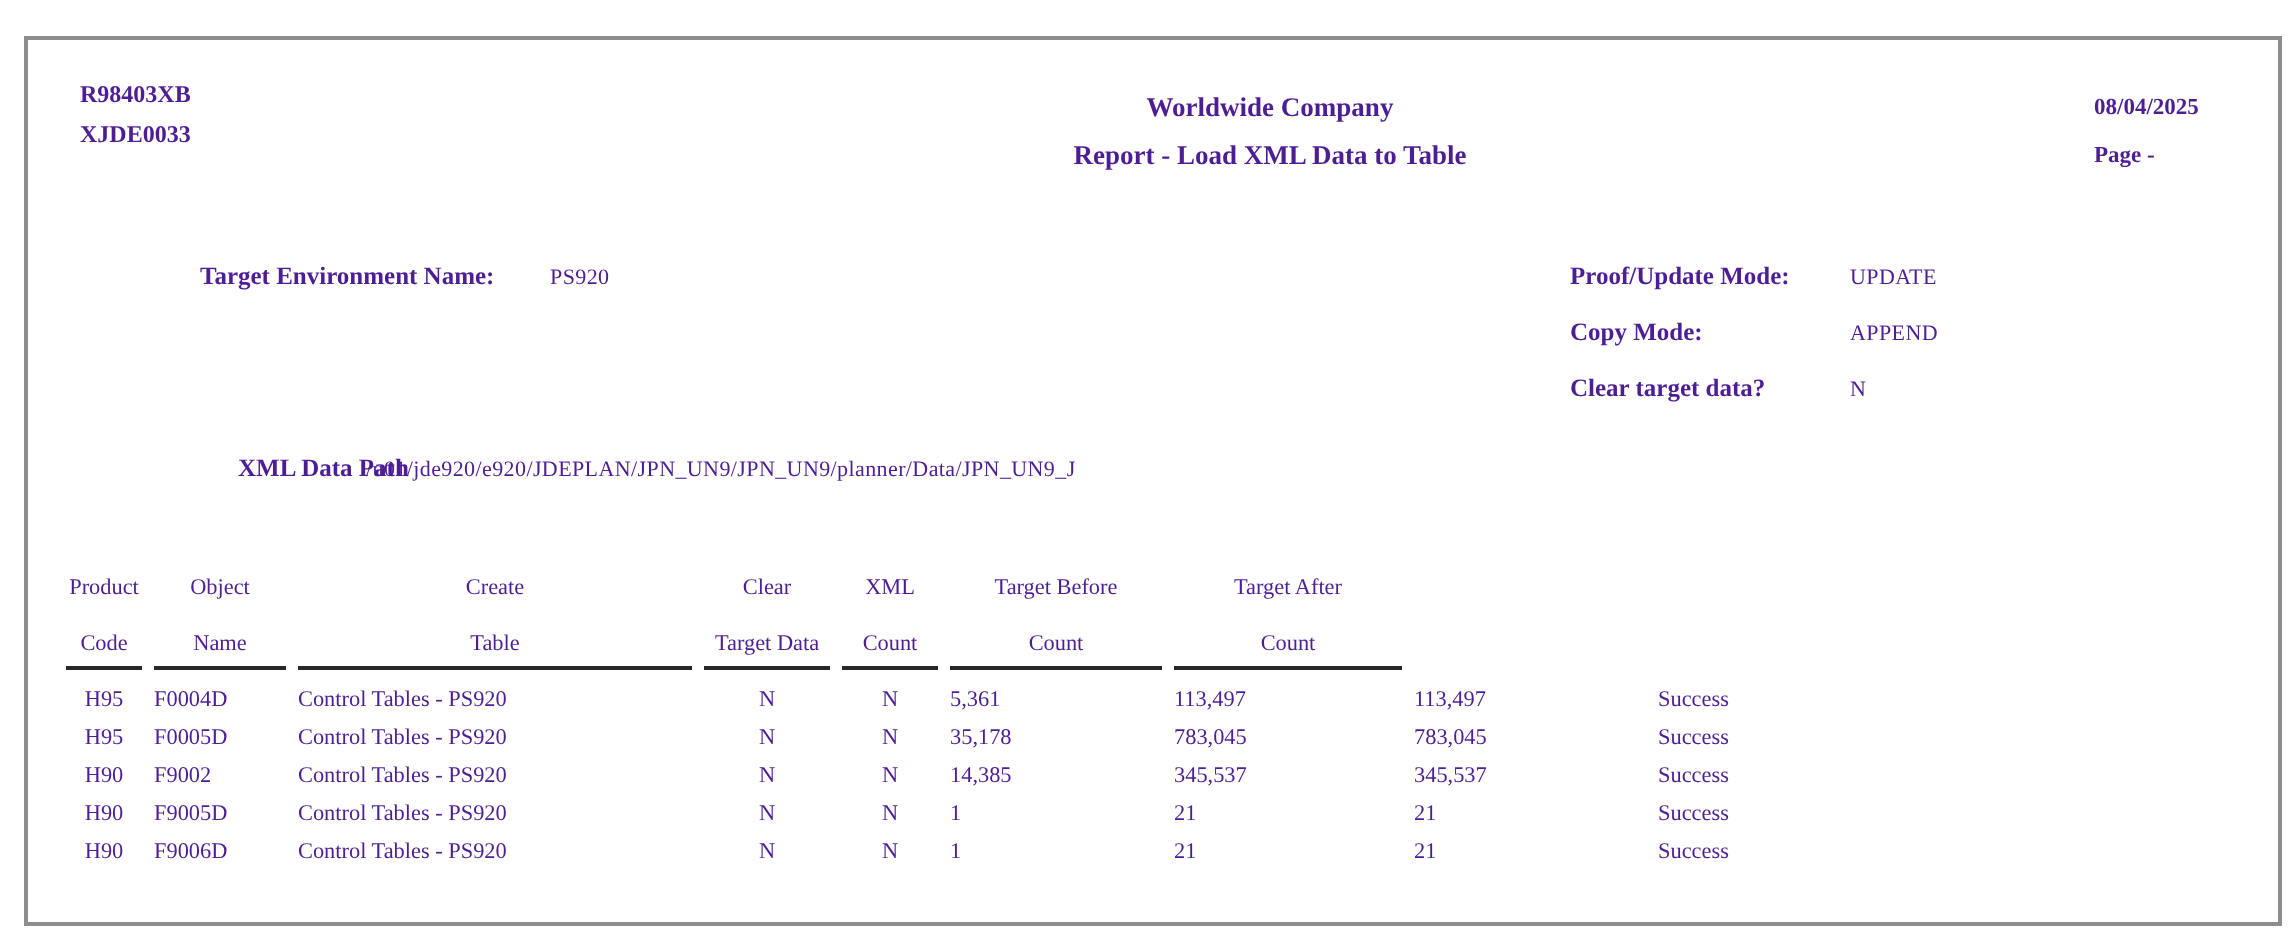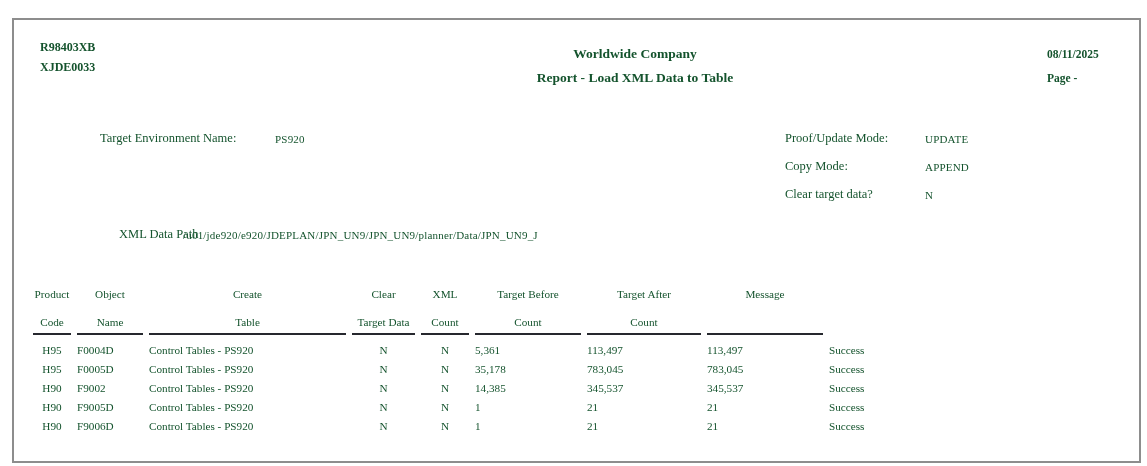--- a/index.html
+++ b/index.html
@@ -2,21 +2,21 @@
 <html><head>
 <meta charset="utf-8">
 <style>
   html, body { margin: 0; padding: 0; background: #ffffff; }
   .page {
     position: relative;
     width: 1147px;
     height: 466px;
     background: #ffffff;
     font-family: "Liberation Serif", "DejaVu Serif", serif;
-    color: #14532d;
+    color: #4c1d95;
     overflow: hidden;
   }
   .frame {
     position: absolute;
     left: 12px;
     top: 18px;
     width: 1125px;
     height: 441px;
     border: 2px solid #8d8d8d;
     background: #ffffff;
@@ -29,21 +29,21 @@
   }
   .center-head {
     left: 421px; top: 22px; width: 400px;
     text-align: center; font-weight: bold; font-size: 13.5px; line-height: 24px;
   }
   .date-block {
     left: 1033px; top: 22px;
     font-weight: bold; font-size: 11.5px; line-height: 24px;
   }
 
-  .param-label { font-weight: normal; font-size: 12.5px; }
+  .param-label { font-weight: bold; font-size: 12.5px; }
   .param-value { font-size: 11px; letter-spacing: 0.2px; }
 
   .pos-env-label   { left: 86px;  top: 111px; }
   .pos-env-value   { left: 261px; top: 113px; }
   .pos-proof-label { left: 771px; top: 111px; }
   .pos-proof-value { left: 911px; top: 113px; }
   .pos-copy-label  { left: 771px; top: 139px; }
   .pos-copy-value  { left: 911px; top: 141px; }
   .pos-clear-label { left: 771px; top: 167px; }
   .pos-clear-value { left: 911px; top: 169px; }
@@ -81,21 +81,21 @@
       <div>R98403XB</div>
       <div>XJDE0033</div>
     </div>
 
     <div class="abs center-head">
       <div>Worldwide Company</div>
       <div>Report - Load XML Data to Table</div>
     </div>
 
     <div class="abs date-block">
-      <div>08/11/2025</div>
+      <div>08/04/2025</div>
       <div>Page -</div>
     </div>
 
     <div class="abs param-label pos-env-label">Target Environment Name:</div>
     <div class="abs param-value pos-env-value">PS920</div>
 
     <div class="abs param-label pos-proof-label">Proof/Update Mode:</div>
     <div class="abs param-value pos-proof-value">UPDATE</div>
 
     <div class="abs param-label pos-copy-label">Copy Mode:</div>
@@ -129,24 +129,20 @@
           <div>XML</div>
           <div>Count</div>
         </div>
         <div class="th">
           <div>Target Before</div>
           <div>Count</div>
         </div>
         <div class="th">
           <div>Target After</div>
           <div>Count</div>
-        </div>
-        <div class="th">
-          <div>Message</div>
-          <div></div>
         </div>
       </div>
       <div class="tbody">
           <div class="td a-c">H95</div>
           <div class="td a-l">F0004D</div>
           <div class="td a-l">Control Tables - PS920</div>
           <div class="td a-c">N</div>
           <div class="td a-c">N</div>
           <div class="td a-l">5,361</div>
           <div class="td a-l">113,497</div>

